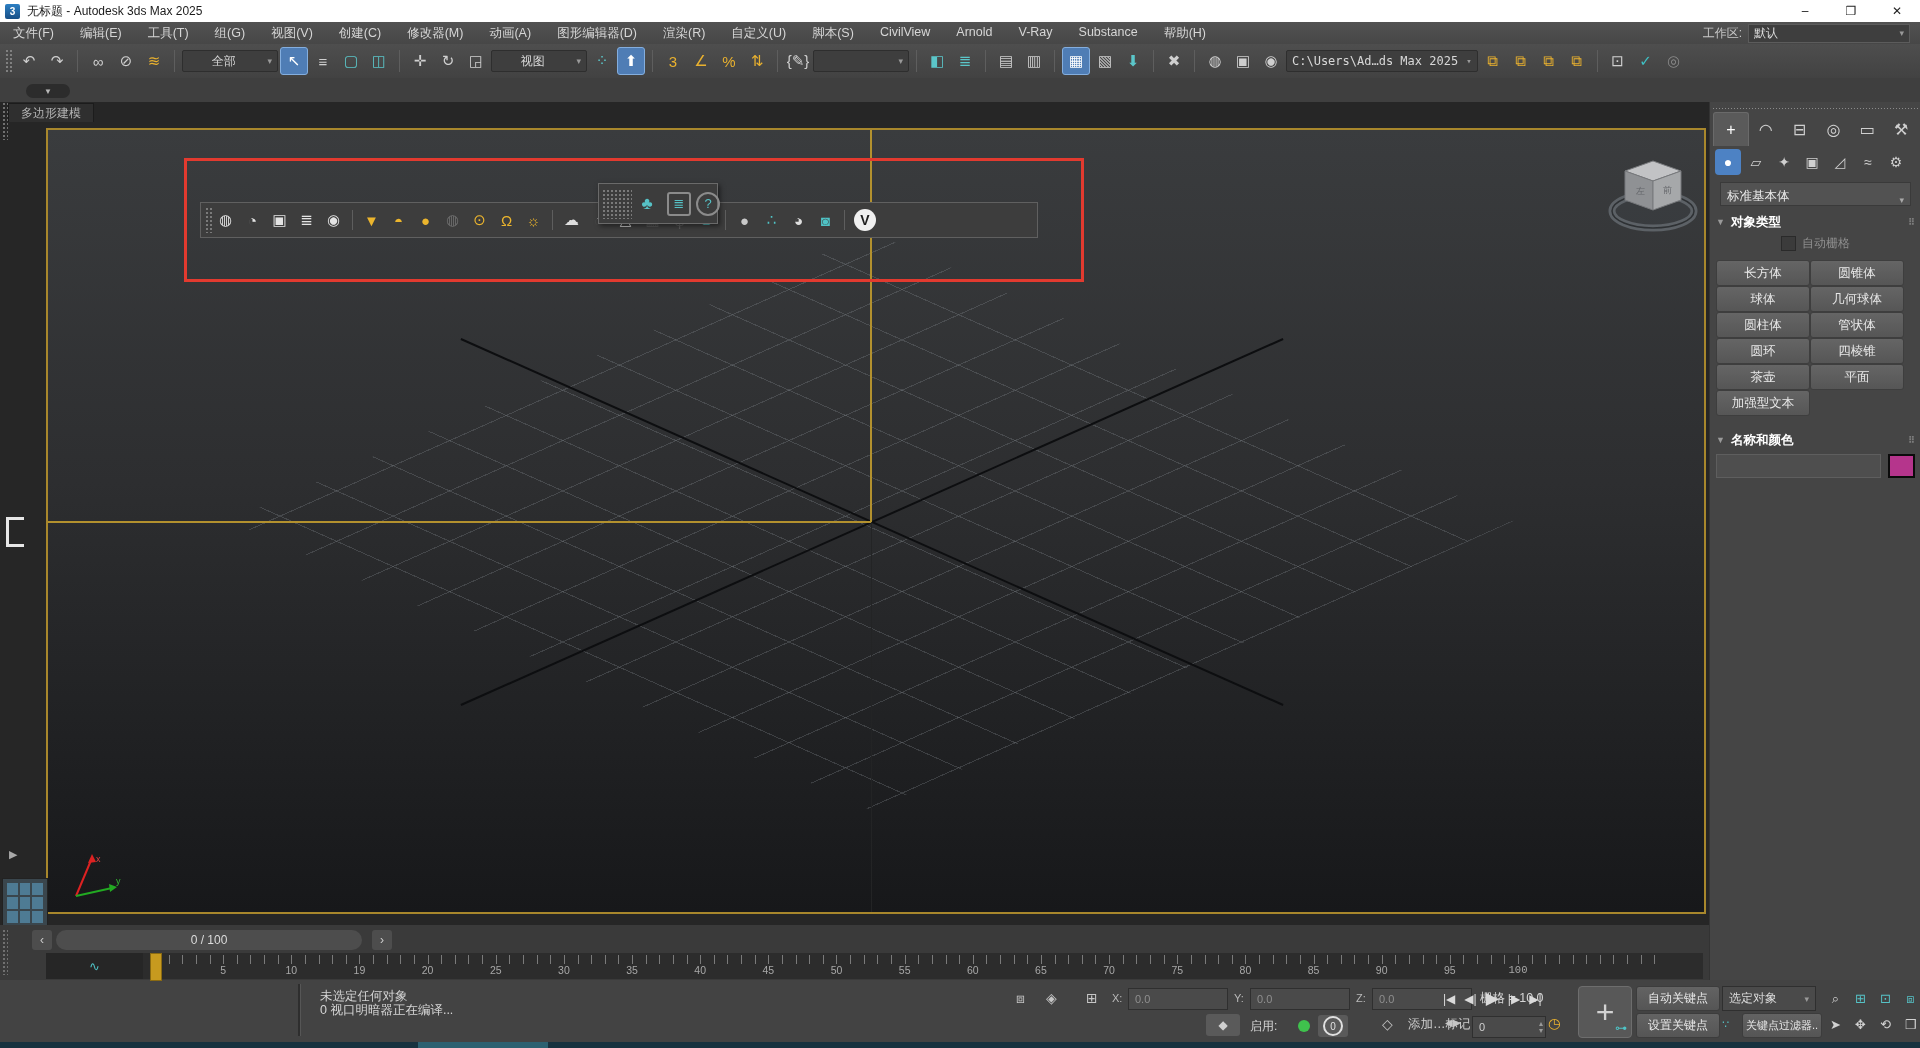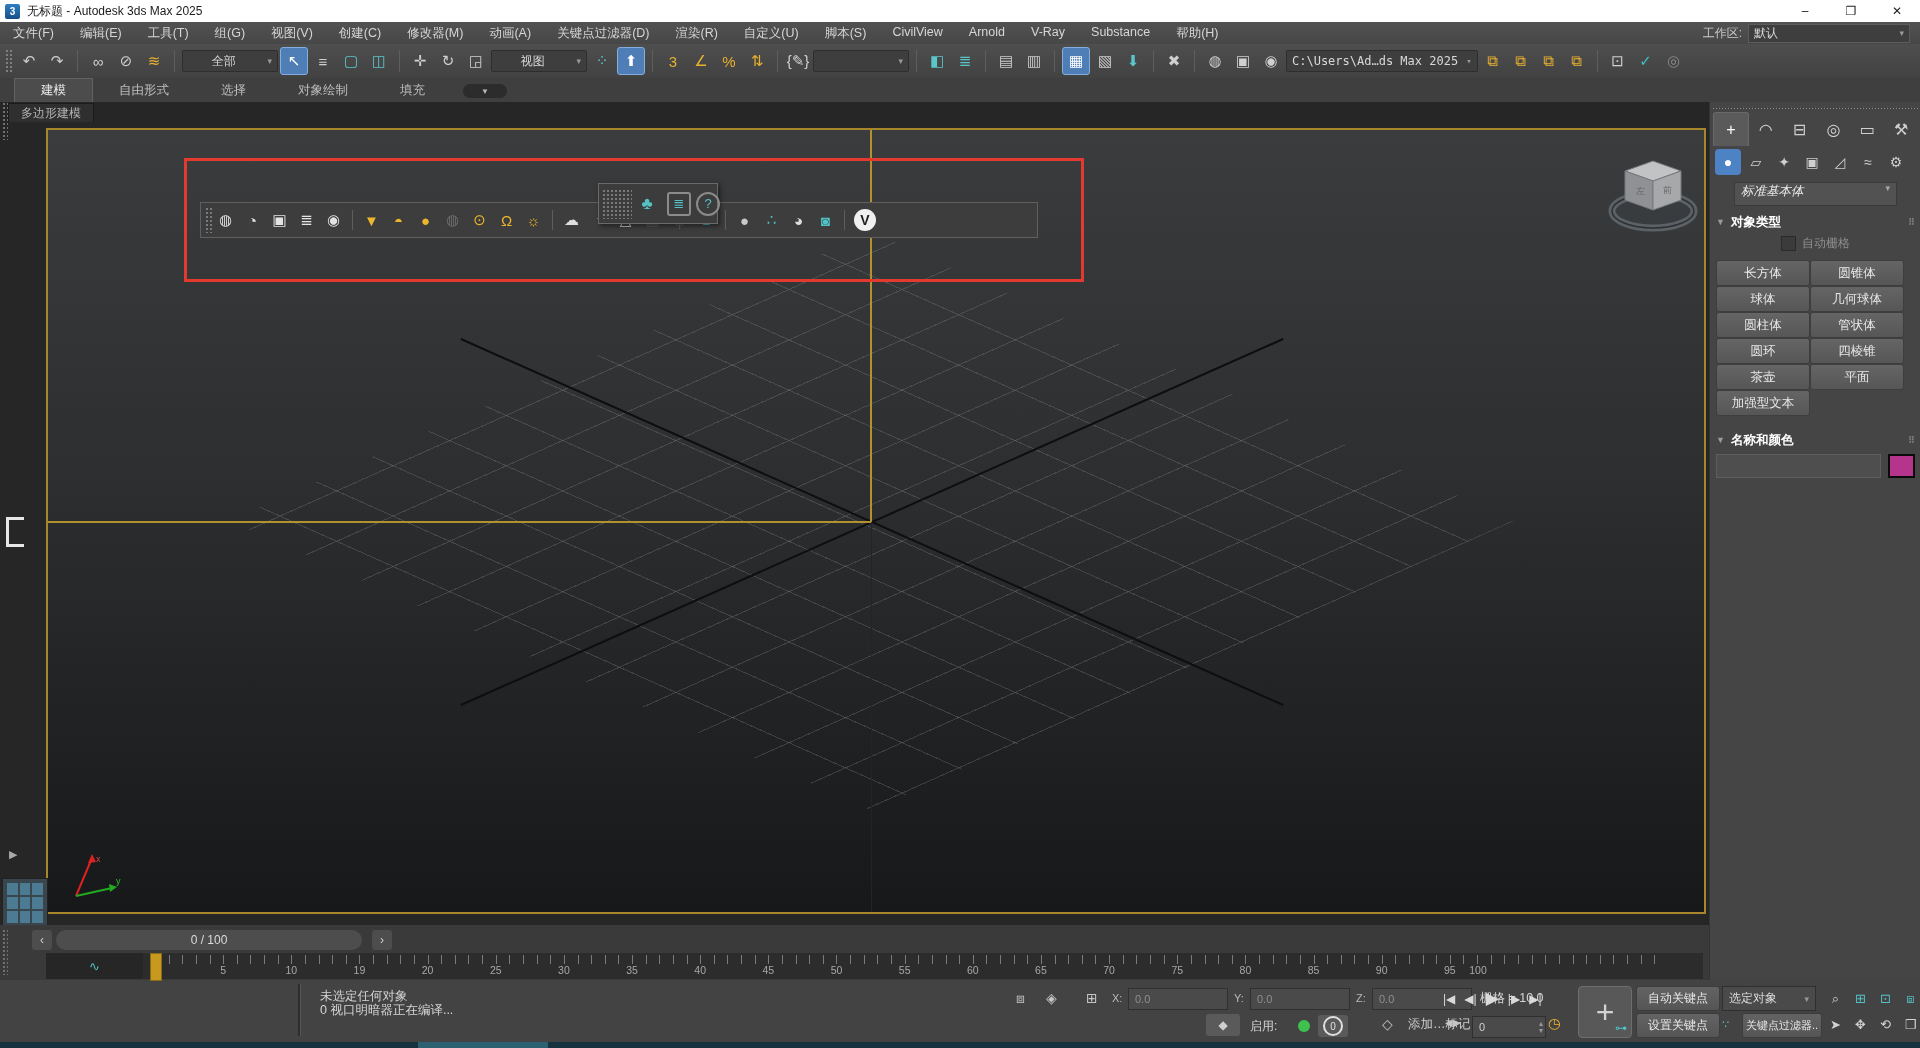--- a/index.html
+++ b/index.html
@@ -158,23 +158,23 @@
   #cmdpanel{position:absolute;left:1709px;top:102px;width:211px;height:878px;background:#454545;
             border-left:1px solid #333;z-index:6;}
   .dots-top{height:7px;margin:3px 2px 0;background-image:radial-gradient(#8a8a8a .8px,transparent 1px);
             background-size:3px 3px;background-repeat:repeat-x;background-position:0 2px;}
   .ptabs{display:flex;height:34px;padding:0 3px;align-items:stretch;}
   .ptab{flex:1;display:flex;align-items:center;justify-content:center;font-size:16px;color:#cfcfcf;}
   .ptab.active{background:#5a5a5a;border:1px solid #6a6a6a;border-bottom:none;border-radius:3px 3px 0 0;color:#fff;}
   .pcats{display:flex;height:32px;padding:0 5px;gap:2px;align-items:center;}
   .pcat{width:26px;height:26px;display:flex;align-items:center;justify-content:center;font-size:14px;color:#cfcfcf;}
   .pcat.active{background:#4d82c4;border-radius:4px;color:#fff;}
-  .pdrop{margin:4px 24px 6px;height:22px;background:#525252;border:1px solid #3a3a3a;
-         display:flex;align-items:flex-start;justify-content:space-between;padding:0 6px;
-         font-size:12.5px;color:#ececec;font-style:italic;}
+  .pdrop{margin:4px 10px 6px;height:22px;background:#525252;border:1px solid #3a3a3a;
+         display:flex;align-items:flex-end;justify-content:space-between;padding:0 6px;
+         font-size:12.5px;color:#ececec;}
   .pdrop::after{content:"▾";color:#aaa;font-size:9px;}
   .rhead{height:20px;margin:4px 6px 2px;display:flex;align-items:center;font-weight:bold;color:#fff;font-size:12.5px;}
   .rhead .arr{color:#9a9a9a;font-size:9px;margin-right:6px;}
   .rhead .grip{margin-left:auto;color:#7c7c7c;font-size:9px;}
   .autogrid{display:flex;align-items:center;justify-content:center;gap:6px;margin:3px 0 8px;color:#8e8e8e;font-size:12px;}
   .cb{width:13px;height:13px;background:#3b3b3b;border:1px solid #2a2a2a;}
   .btn-grid{display:flex;flex-wrap:wrap;gap:0;padding:0 6px;}
   .obtn{width:94px;height:26px;background:linear-gradient(#656565,#565656);border:1px solid #3e3e3e;
         border-radius:3px;color:#e8e8e8;font-size:12.5px;display:flex;align-items:center;justify-content:center;
         box-sizing:border-box;}
@@ -199,21 +199,21 @@
   <div style="display:flex">
 
   <span class="menu-item" data-name="menu-file">文件(F)</span>
       <span class="menu-item" data-name="menu-edit">编辑(E)</span>
       <span class="menu-item" data-name="menu-tools">工具(T)</span>
       <span class="menu-item" data-name="menu-group">组(G)</span>
       <span class="menu-item" data-name="menu-views">视图(V)</span>
       <span class="menu-item" data-name="menu-create">创建(C)</span>
       <span class="menu-item" data-name="menu-modifiers">修改器(M)</span>
       <span class="menu-item" data-name="menu-animation">动画(A)</span>
-      <span class="menu-item" data-name="menu-graph-editors">关键点过滤器(D)</span>
+      <span class="menu-item" data-name="menu-graph-editors">图形编辑器(D)</span>
       <span class="menu-item" data-name="menu-rendering">渲染(R)</span>
       <span class="menu-item" data-name="menu-customize">自定义(U)</span>
       <span class="menu-item" data-name="menu-scripting">脚本(S)</span>
       <span class="menu-item" data-name="menu-civilview">CivilView</span>
       <span class="menu-item" data-name="menu-arnold">Arnold</span>
       <span class="menu-item" data-name="menu-vray">V-Ray</span>
       <span class="menu-item" data-name="menu-substance">Substance</span>
       <span class="menu-item" data-name="menu-help">帮助(H)</span>
     </div>
   <div id="workspace-area">
@@ -435,28 +435,20 @@
       <span class="glyph">✓</span>
       <span class="lbl"></span>
     </span>
     <span class="titem" data-name="arnold-rings-button" style="color: rgb(138, 138, 138);">
       <span class="glyph">◎</span>
       <span class="lbl"></span>
     </span>
   </div>
 
 <div id="ribbonrow" data-name="ribbon-tab-bar">
-  <div style="display:flex;align-items:flex-end">
-
-  <span class="rtab active" data-name="ribbon-tab-modeling">建模</span>
-      <span class="rtab" data-name="ribbon-tab-freeform">自由形式</span>
-      <span class="rtab" data-name="ribbon-tab-selection">选择</span>
-      <span class="rtab" data-name="ribbon-tab-object-paint">对象绘制</span>
-      <span class="rtab" data-name="ribbon-tab-populate">填充</span>
-    </div>
   <span class="ribbon-collapse" data-name="ribbon-collapse-button">
     <span data-name="chevron-down-icon">▼</span>
   </span>
 </div>
 
 <div id="workarea" data-name="viewport-area">
   <div class="vdots" data-name="ribbon-drag-handle"></div>
   <div class="subtab" data-name="polygon-modeling-tab">多边形建模</div>
 
   <div id="viewport" data-name="perspective-viewport">
@@ -636,21 +628,21 @@
       <span class="rlabel" data-name="ruler-tick-label" style="left: 693.5px;">50</span>
       <span class="rlabel" data-name="ruler-tick-label" style="left: 761.65px;">55</span>
       <span class="rlabel" data-name="ruler-tick-label" style="left: 829.8px;">60</span>
       <span class="rlabel" data-name="ruler-tick-label" style="left: 897.95px;">65</span>
       <span class="rlabel" data-name="ruler-tick-label" style="left: 966.1px;">70</span>
       <span class="rlabel" data-name="ruler-tick-label" style="left: 1034.25px;">75</span>
       <span class="rlabel" data-name="ruler-tick-label" style="left: 1102.4px;">80</span>
       <span class="rlabel" data-name="ruler-tick-label" style="left: 1170.55px;">85</span>
       <span class="rlabel" data-name="ruler-tick-label" style="left: 1238.7px;">90</span>
       <span class="rlabel" data-name="ruler-tick-label" style="left: 1306.85px;">95</span>
-      <span class="rlabel" data-name="ruler-tick-label" style="left: 1335px;">100</span>
+      <span class="rlabel" data-name="ruler-tick-label" style="left: 1375px; font-family: Liberation Mono, monospace;">100</span>
     </div>
 </div>
 
 <div id="statusbar" data-name="status-bar">
   <div class="sb-div" data-name="divider"></div>
   <div class="sb-line" style="top:8px" data-name="status-line">未选定任何对象</div>
   <div class="sb-line" style="top:22px" data-name="prompt-line">0 视口明暗器正在编译...</div>
 
   <span class="sb-ic" style="left:1016px;top:10px" data-name="isolate-selection-icon">⧈</span>
   <span class="sb-ic" style="left:1046px;top:10px" data-name="selection-lock-icon">◈</span>

